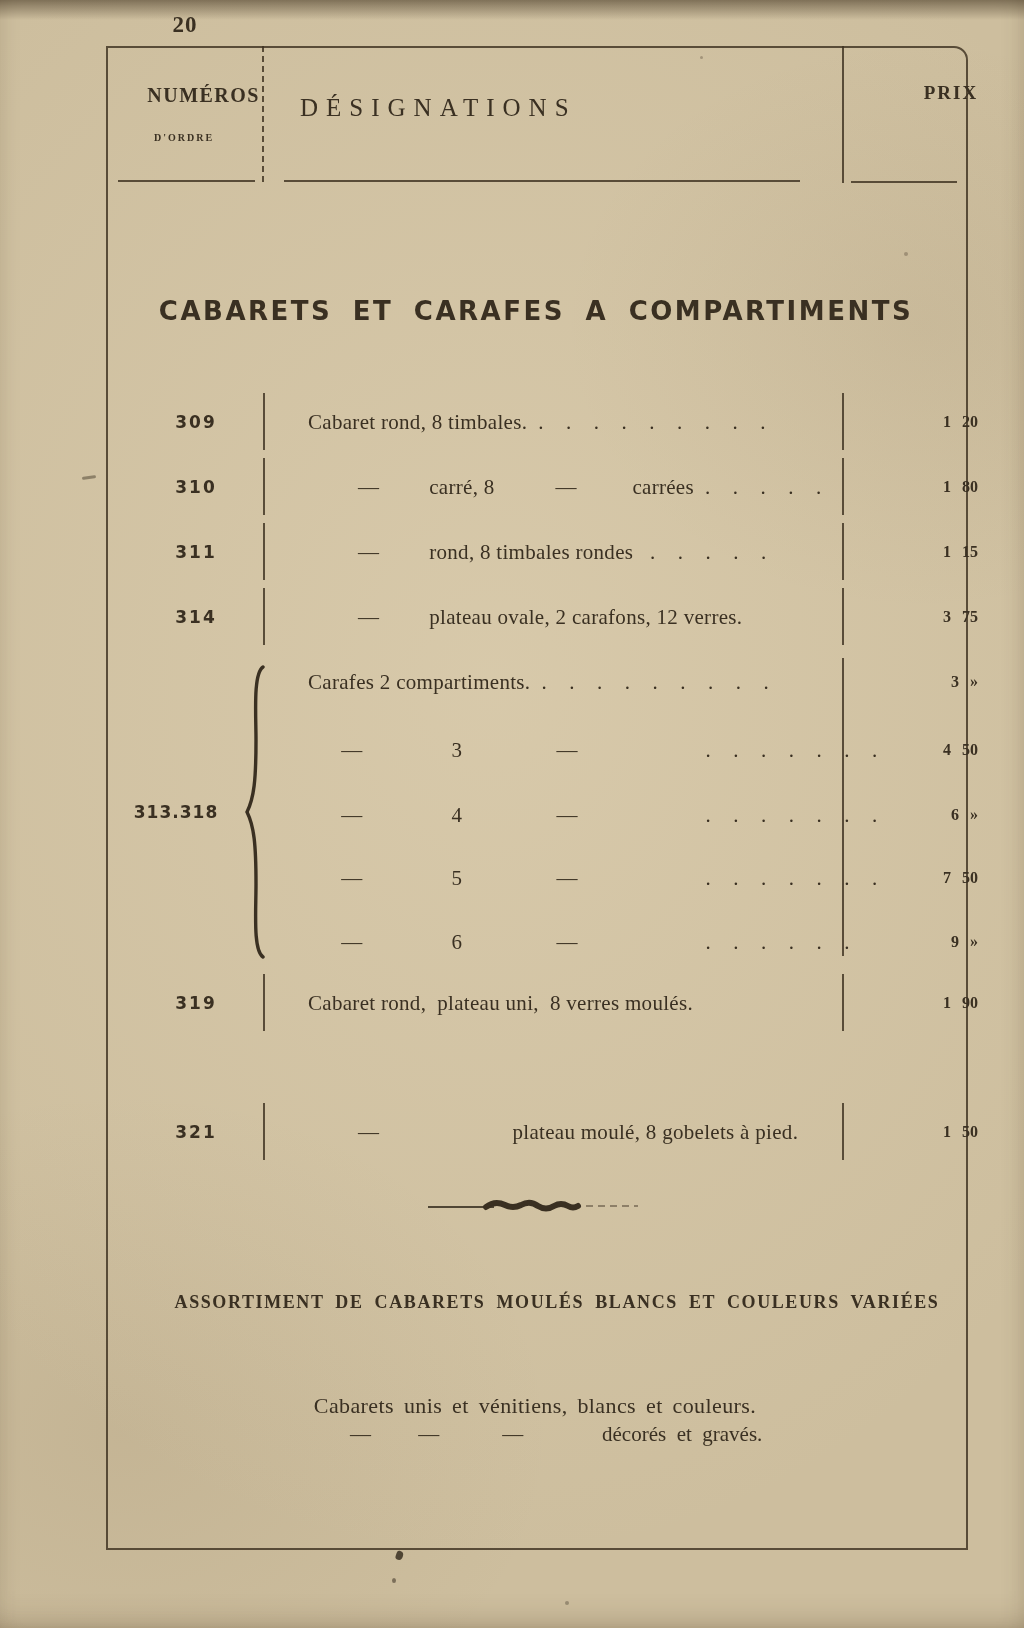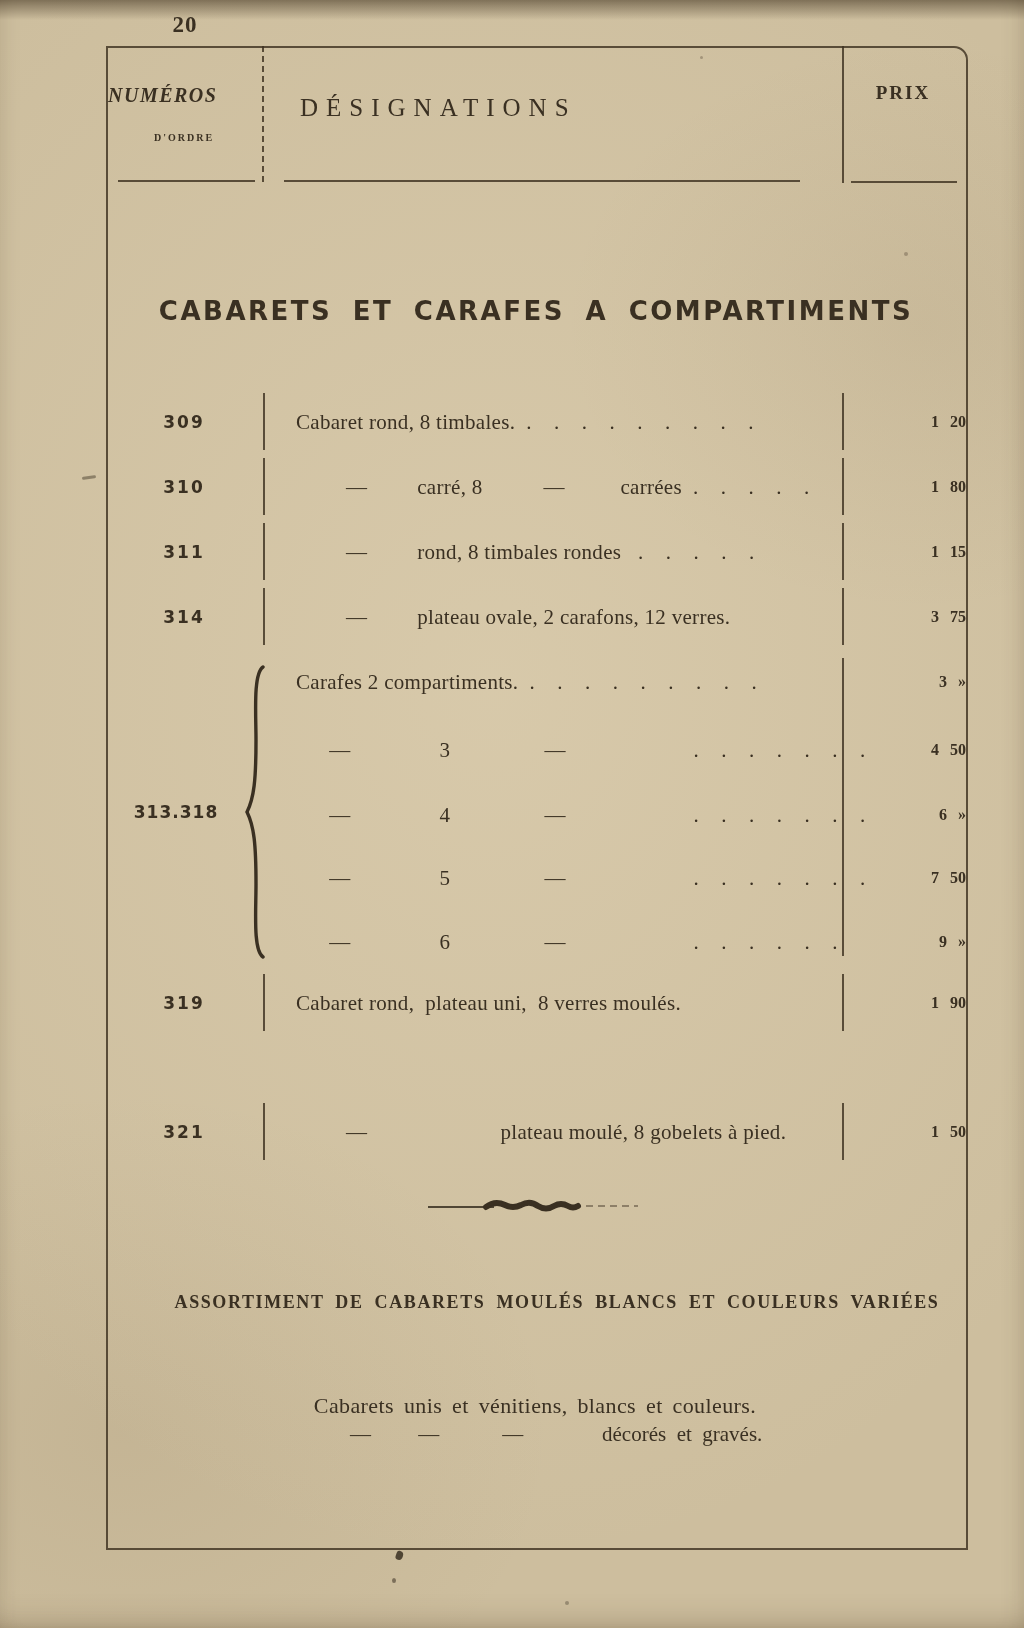--- a/index.html
+++ b/index.html
@@ -33,35 +33,35 @@
   
   .frame{position:absolute;left:106px;top:46px;width:858px;height:1500px;
     border:2px solid var(--line);border-top-right-radius:14px;}
   .hdr-sep-dash{position:absolute;left:262px;top:46px;height:136px;width:0;
     border-left:2px dashed var(--line);}
   .hdr-sep-solid{position:absolute;left:842px;top:46px;height:137px;width:2px;background:var(--line);}
   .hrule{position:absolute;height:2px;background:var(--line);}
   .hrule-1{left:118px;top:180px;width:137px;}
   .hrule-2{left:284px;top:180px;width:516px;}
   .hrule-3{left:851px;top:181px;width:106px;}
-  .hdr-numeros{position:absolute;left:108px;top:84px;width:152px;text-align:left;
-    font-weight:bold;font-size:20px;letter-spacing:1.5px;font-style:italic;}
+  .hdr-numeros{position:absolute;left:108px;top:84px;width:152px;text-align:right;
+    font-weight:bold;font-size:20px;letter-spacing:1.5px;}
   .hdr-ordre{position:absolute;left:108px;top:132px;width:152px;text-align:center;
     font-weight:bold;font-size:10px;letter-spacing:2px;}
   .hdr-designations{position:absolute;left:300px;top:94px;width:506px;text-align:left;
     font-size:25px;letter-spacing:8px;}
   .hdr-prix{position:absolute;left:843px;top:82px;width:120px;text-align:center;
-    font-weight:bold;font-size:19px;letter-spacing:2px;}
+    font-weight:bold;font-size:19px;letter-spacing:2px;padding-left:48px;}
   
   .section-title{position:absolute;left:116px;top:296px;width:840px;text-align:center;
     font-family:"DejaVu Sans","Liberation Sans",sans-serif;font-weight:bold;
     font-size:26px;letter-spacing:2.5px;word-spacing:9px;white-space:nowrap;}
   
   .row{position:absolute;left:0;width:1024px;height:32px;}
-  .cell{position:absolute;line-height:32px;}
+  .cell{position:absolute;line-height:32px;padding-left:12px;}
   .num{left:106px;width:156px;text-align:center;
     font-family:"DejaVu Sans","Liberation Sans",sans-serif;font-weight:bold;
     font-size:17px;letter-spacing:2px;}
   .des{left:296px;white-space:pre;font-size:21px;letter-spacing:0.3px;}
   .price{left:846px;width:120px;text-align:right;font-weight:bold;font-size:16px;word-spacing:7px;}
   .vbar{position:absolute;top:-13px;width:2px;height:57px;background:var(--line);}
   .vbar-left{left:263px;}
   .vbar-right{left:842px;}
   .group-bar{position:absolute;left:842px;top:658px;width:2px;height:298px;background:var(--line);}
   .group-number{position:absolute;left:106px;top:802px;width:140px;text-align:center;

